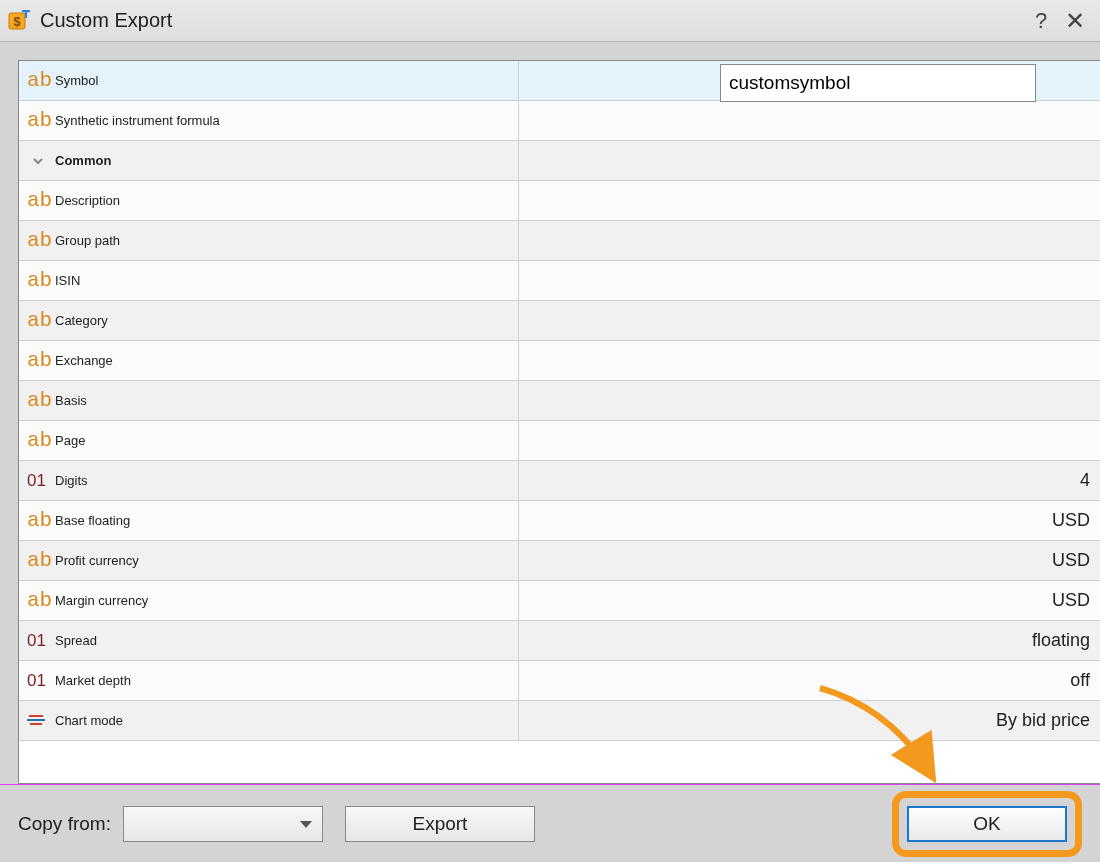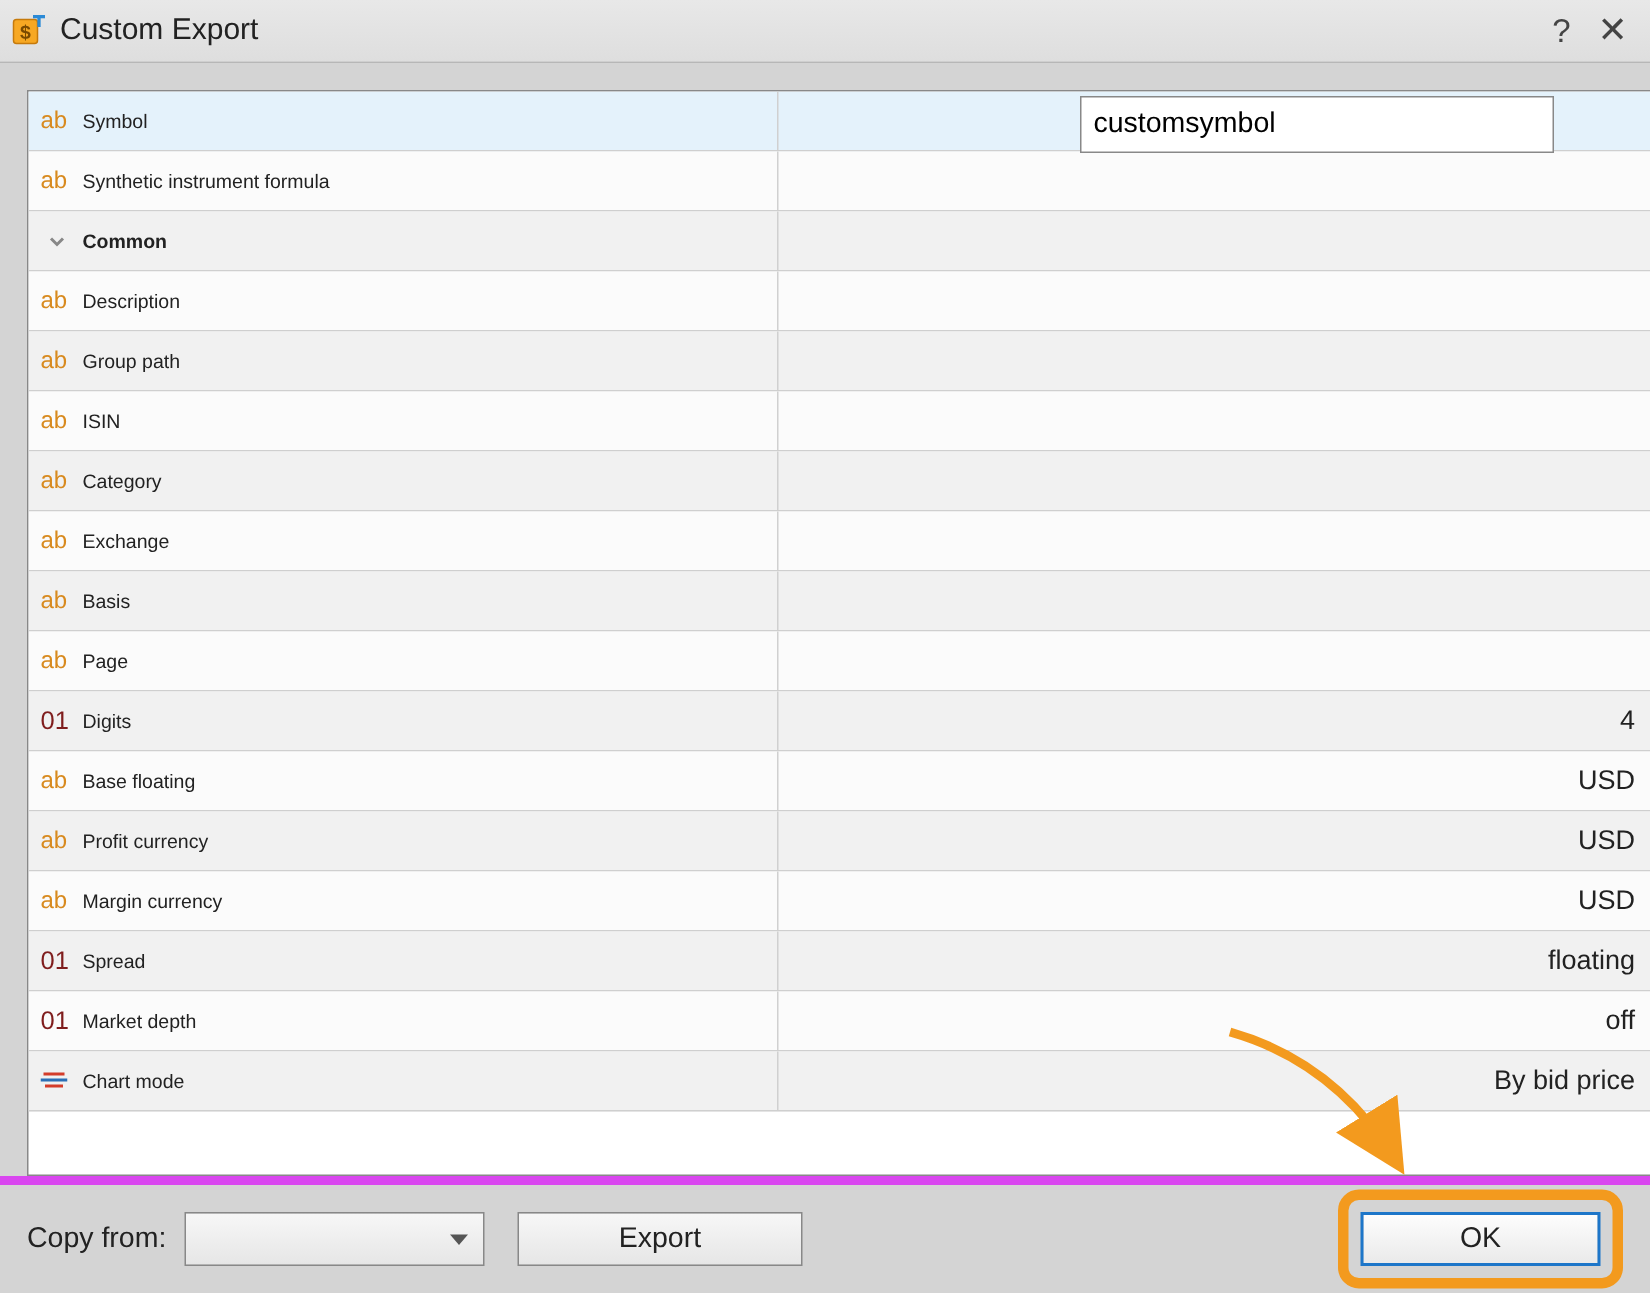--- a/index.html
+++ b/index.html
@@ -85,25 +85,25 @@
   .cell-value {
     flex: 1;
     display: flex;
     align-items: center;
     justify-content: flex-end;
     padding: 0 10px 0 6px;
     color: #222;
   }
   .type-ab {
     color: #d88a1f;
-    font-size: 16px;
+    font-size: 21px;
     font-weight: 500;
     width: 22px;
     text-align: left;
-    font-family: Liberation Sans, sans-serif;
+    font-family: Liberation Mono, monospace;
   }
   .type-01 {
     color: #7f1d1d;
     font-size: 17px;
     font-weight: 500;
     width: 22px;
     text-align: left;
   }
   .type-chart {
     width: 22px;
@@ -133,21 +133,21 @@
     font-size: 19px;
     outline: none;
   }
 
   
   .bottom-bar {
     position: absolute;
     left: 0; right: 0; bottom: 0;
     height: 78px;
     background: #d4d4d4;
-    border-top: 6px solid #d946ef;
+    border-top: 1px solid #d946ef;
     display: flex;
     align-items: center;
     padding: 0 18px 0 18px;
     gap: 22px;
   }
   .copy-label { font-size: 19px; color:#222; margin-right: -10px;}
   .combo {
     width: 200px;
     height: 36px;
     border: 1px solid #888;

